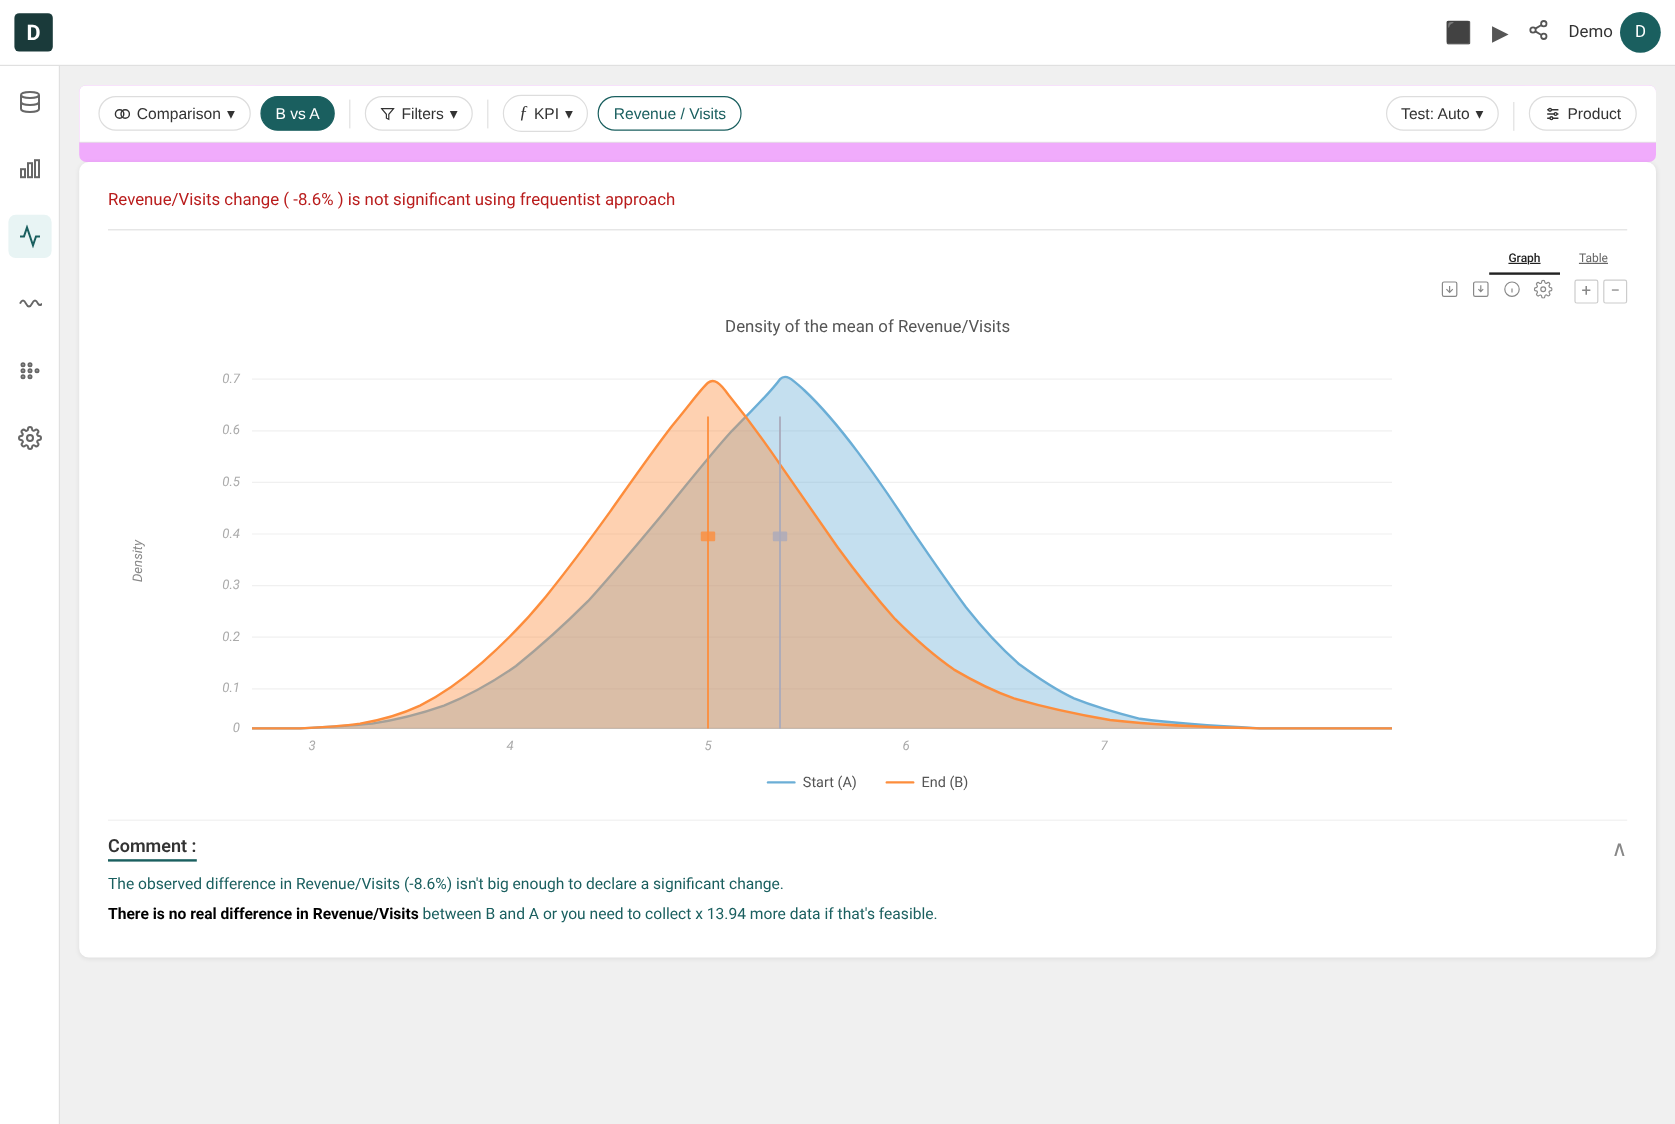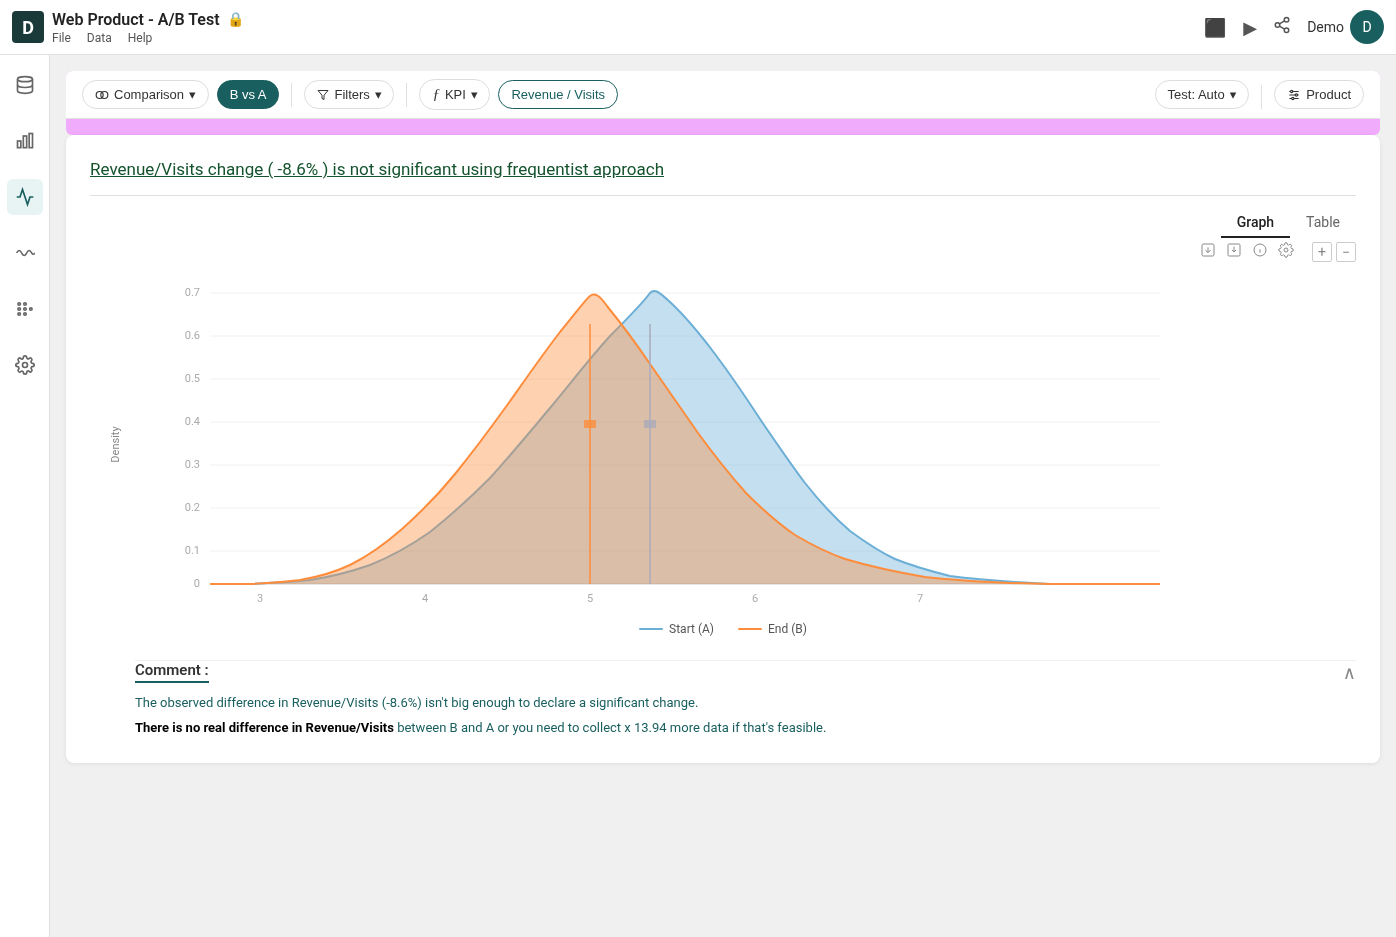--- a/index.html
+++ b/index.html
@@ -33,66 +33,55 @@
     .toolbar { display: flex; align-items: center; gap: 8px; background: #fff; padding: 8px 16px; border-bottom: 1px solid #e0e0e0; margin-bottom: 16px; border-radius: 4px 4px 0 0; }
     .toolbar-wrapper { background: #f0abfc; border-radius: 6px; overflow: hidden; }
     .toolbar-btn { display: flex; align-items: center; gap: 5px; padding: 6px 12px; border: 1px solid #ddd; border-radius: 20px; background: #fff; cursor: pointer; font-size: 13px; color: #333; }
     .toolbar-btn.active-green { background: #1a5f5f; color: #fff; border-color: #1a5f5f; border-radius: 20px; }
     .toolbar-btn.outlined { border: 1.5px solid #1a5f5f; color: #1a5f5f; border-radius: 20px; background: #fff; }
     .toolbar-separator { width: 1px; height: 24px; background: #e0e0e0; margin: 0 4px; }
     .toolbar-right { margin-left: auto; display: flex; align-items: flex-end; gap: 8px; }
 
     
     .card { background: #fff; border-radius: 8px; padding: 24px; box-shadow: 0 1px 4px rgba(0,0,0,0.08); }
-    .card-title { font-size: 17px; color: #14532d; font-weight: 400; margin-bottom: 16px; text-decoration: underline; }
+    .card-title { font-size: 14px; color: #b91c1c; font-weight: 400; margin-bottom: 16px; }
     .card-divider { border: none; border-top: 1px solid #e0e0e0; margin-bottom: 12px; }
 
     
     .view-tabs { display: flex; justify-content: flex-end; align-items: center; gap: 0; margin-bottom: 4px; }
-    .view-tab { padding: 6px 16px; font-size: 14px; color: #666; cursor: pointer; border-bottom: 2px solid transparent; }
+    .view-tab { padding: 6px 16px; font-size: 10px; color: #666; cursor: pointer; border-bottom: 2px solid transparent; text-decoration: underline; }
     .view-tab.active { color: #222; border-bottom: 2px solid #222; font-weight: 500; }
 
     
     .icon-row { display: flex; justify-content: flex-end; align-items: center; gap: 10px; margin-bottom: 8px; }
     .icon-row-icon { font-size: 16px; color: #888; cursor: pointer; }
     .zoom-controls { display: flex; align-items: center; gap: 4px; margin-left: 8px; }
     .zoom-btn { font-size: 14px; color: #888; cursor: pointer; border: 1px solid #ccc; width: 20px; height: 20px; display: flex; align-items: center; justify-content: center; border-radius: 2px; }
 
     
     .chart-container { position: relative; padding: 0 10px; }
     .chart-title { text-align: center; font-size: 14px; color: #555; margin-bottom: 16px; }
 
     
     .legend { display: flex; justify-content: center; gap: 24px; margin-top: 8px; }
     .legend-item { display: flex; align-items: center; gap: 6px; font-size: 12px; color: #555; }
     .legend-line { width: 24px; height: 2px; border-radius: 2px; }
 
     
-    .comment-section { margin-top: 24px; border-top: 1px solid #f0f0f0; margin-left: 45px; }
+    .comment-section { margin-top: 24px; padding-top: 12px; border-top: 1px solid #f0f0f0; }
     .comment-header { display: flex; align-items: center; justify-content: space-between; margin-bottom: 10px; }
     .comment-label { font-size: 15px; font-weight: 600; color: #333; border-bottom: 2px solid #1a5f5f; padding-bottom: 2px; display: inline-block; }
     .comment-text { font-size: 13px; color: #1a5f5f; line-height: 1.6; }
     .comment-text strong { color: #000000; }
   </style>
 </head>
 <body>
 
 <div class="topbar">
   <div class="logo">D</div>
-  <div class="title-section">
-    <div class="app-title">
-      <span>Web Product - A/B Test</span>
-      <span class="lock-icon">🔒</span>
-    </div>
-    <div class="nav-links">
-      <span class="nav-link">File</span>
-      <span class="nav-link">Data</span>
-      <span class="nav-link">Help</span>
-    </div>
-  </div>
   <div class="topbar-actions">
     <span class="topbar-icon">⬛</span>
     <span class="topbar-icon">▶</span>
     <span class="topbar-icon">
       <svg width="18" height="18" viewBox="0 0 24 24" fill="none" stroke="#555" stroke-width="2">
           <circle cx="18" cy="5" r="3"></circle>
           <circle cx="6" cy="12" r="3"></circle>
           <circle cx="18" cy="19" r="3"></circle>
           <line x1="8.59" y1="13.51" x2="15.42" y2="17.49"></line>
           <line x1="15.41" y1="6.51" x2="8.59" y2="10.49"></line>
@@ -243,22 +232,23 @@
             </span>
             <div class="zoom-controls">
               <div class="zoom-btn">+</div>
               <div class="zoom-btn">−</div>
             </div>
           </div>
         </div>
       </div>
 
       <div class="chart-container">
-
-        <div style="display:flex; align-items:center;">
+        <div class="chart-title">Density of the mean of Revenue/Visits</div>
+
+        <div style="display:flex; align-items:center;font-style:italic;">
 
           <div style="width:30px; display:flex; align-items:center; justify-content:center; height:320px;">
             <div style="transform:rotate(-90deg); font-size:11px; color:#888; white-space:nowrap;">Density</div>
           </div>
 
           <svg width="1050" height="340" viewBox="0 0 1050 340">
             <defs>
 
               <clipPath id="blueClip">
                 <path d="M0 320 L0 0 L1050 0 L1050 320 Z"></path>

